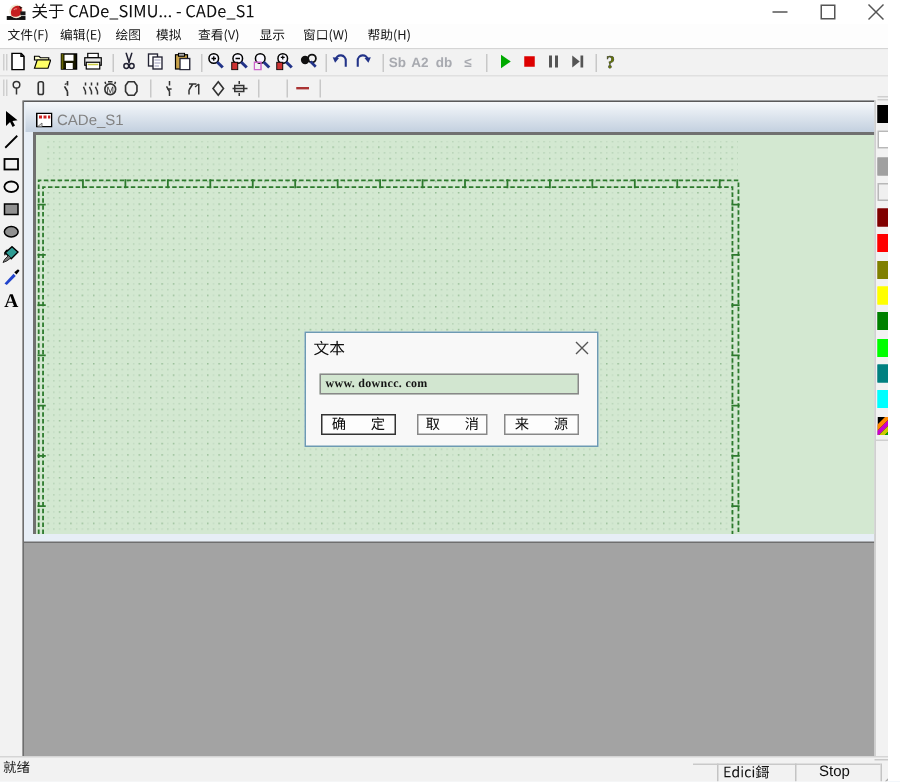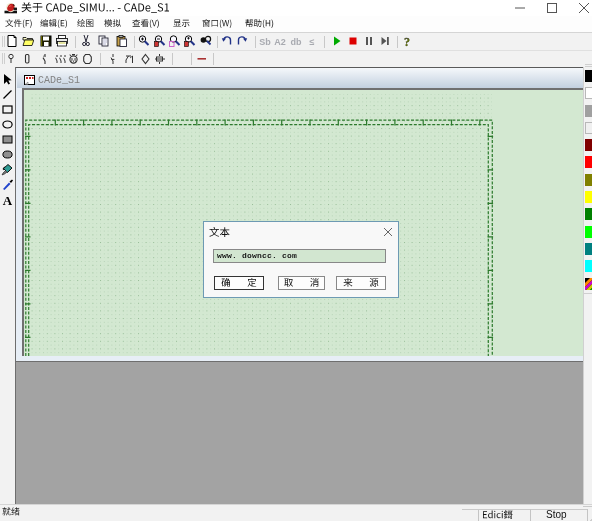--- a/index.html
+++ b/index.html
@@ -257,21 +257,21 @@
 <div class="abs" style="left:15px;top:67px;width:568px;height:437px;background:#a3a3a3;border-left:1px solid #6e6e6e"></div>
 <div class="abs" style="left:16px;top:67px;width:567px;height:293px;background:#e7eef6;border-top:1px solid #5a5a5a;box-shadow:0 1px 0 #6e6e6e"></div>
 <div class="abs" style="left:17px;top:68px;width:566px;height:20px;background:linear-gradient(#f5f8fb,#c3d0df)"></div>
 <svg class="abs" style="left:24px;top:75px" width="11" height="10">
 <rect x="0.5" y="0.5" width="10" height="9" fill="#fff" stroke="#000" stroke-width="1"></rect>
 <rect x="2" y="2" width="2" height="2" fill="#cc2222"></rect>
       <rect x="5" y="2" width="2" height="2" fill="#cc2222"></rect>
       <rect x="8" y="2" width="1.5" height="2" fill="#cc2222"></rect>
 <path d="M1 9.5 L4 7 L4 9.5 Z" fill="#ddd" stroke="#555" stroke-width="0.5"></path>
 </svg>
-<div class="abs" style="left:38px;top:75px;font-size:10px;color:#828282;font-family:Liberation Mono, monospace">CADe_S1</div>
+<div class="abs" style="left:38px;top:75px;font-size:10px;color:#828282;font-family:Liberation Sans, sans-serif">CADe_S1</div>
 <div class="abs" style="left:22px;top:88px;width:559px;height:266px;background:#d3e8d1;border-left:2px solid #707070;border-top:2px solid #707070"></div>
 <svg class="abs" style="left:24px;top:90px" width="557" height="266" viewBox="0 0 557 266">
       <defs>
         <pattern id="dots" x="0" y="0" width="7.6" height="7.6" patternUnits="userSpaceOnUse">
           <rect x="0" y="0" width="1" height="1" fill="#96bc96"></rect>
           <rect x="3.8" y="0" width="1" height="1" fill="#c2dac2"></rect>
           <rect x="0" y="3.8" width="1" height="1" fill="#c2dac2"></rect>
           <rect x="3.8" y="3.8" width="1" height="1" fill="#b5d2b5"></rect>
         </pattern>
       </defs>
@@ -326,21 +326,21 @@
 <div class="abs" style="left:203px;top:221px;width:194px;height:75px;background:#f8f8f8;border:1px solid #6d9ab3"></div>
 <div class="abs" style="left:209px;top:227px">
       <svg style="display:block" width="21" height="12">
         <path d="M4.4 0.4C4.8 0.9 5.1 1.6 5.2 2.0L6.1 1.8C5.9 1.3 5.6 0.6 5.3 0.1ZM0.5 2.1V2.8H2.2C2.8 4.4 3.6 5.8 4.7 6.9C3.5 7.9 2.1 8.6 0.4 9.1C0.5 9.3 0.8 9.7 0.9 9.8C2.6 9.3 4.1 8.5 5.3 7.5C6.5 8.5 7.9 9.3 9.6 9.8C9.7 9.6 10.0 9.2 10.2 9.1C8.5 8.7 7.0 7.9 5.9 6.9C6.9 5.8 7.7 4.5 8.4 2.8H10.0V2.1ZM5.3 6.4C4.3 5.4 3.5 4.2 3.0 2.8H7.5C6.9 4.3 6.2 5.4 5.3 6.4Z M15.3 0.2V2.4H11.2V3.2H14.4C13.6 5.0 12.3 6.7 10.9 7.6C11.1 7.7 11.3 8.0 11.5 8.2C13.0 7.2 14.3 5.3 15.2 3.2H15.3V7.1H12.9V7.9H15.3V9.9H16.2V7.9H18.6V7.1H16.2V3.2H16.3C17.1 5.3 18.5 7.2 20.0 8.2C20.2 8.0 20.4 7.7 20.6 7.5C19.2 6.7 17.9 5.0 17.1 3.2H20.3V2.4H16.2V0.2Z" fill="#111"></path>
       </svg>
     </div>
 <svg class="abs" style="left:383px;top:227px" width="10" height="10">
 <path d="M1 1 L9 9 M9 1 L1 9" stroke="#555" stroke-width="0.9"></path>
     </svg>
 <div class="abs" style="left:213px;top:249px;width:173px;height:14px;background:#d2e6d0;border:1px solid #888;box-sizing:border-box"></div>
-<div class="abs" style="left:217px;top:251px;font-family:Liberation Mono, monospace;font-size:8px;font-weight:bold;letter-spacing:0.2px;color:#151515">www. downcc. com</div>
+<div class="abs" style="left:217px;top:251px;font-family:Liberation Serif, serif;font-size:8px;font-weight:bold;letter-spacing:0.2px;color:#151515">www. downcc. com</div>
 <div class="abs" style="left:213.5px;top:276px;width:50px;height:14px;background:#fdfdfd;border:1.5px solid #333;box-sizing:border-box"></div>
 <svg class="abs" style="left:213.5px;top:278px" width="50" height="11" viewBox="0 0 50 11">
       <g transform="translate(7.2,0)">
         <path d="M5.2 -0.0C4.8 1.2 4.1 2.3 3.3 3.0C3.4 3.1 3.7 3.4 3.7 3.5C3.9 3.4 4.1 3.2 4.2 3.0V5.0C4.2 6.1 4.1 7.4 3.2 8.4C3.3 8.5 3.6 8.7 3.7 8.8C4.4 8.1 4.6 7.3 4.8 6.4H6.1V8.4H6.8V6.4H8.1V7.9C8.1 8.0 8.1 8.0 8.0 8.1C7.9 8.1 7.5 8.1 7.1 8.0C7.2 8.2 7.2 8.5 7.3 8.7C7.8 8.7 8.3 8.7 8.5 8.6C8.7 8.5 8.8 8.3 8.8 7.9V2.4H7.1C7.4 2.0 7.8 1.5 8.0 1.1L7.5 0.8L7.4 0.8H5.6C5.7 0.6 5.8 0.4 5.9 0.2ZM6.1 5.8H4.8C4.9 5.5 4.9 5.2 4.9 5.0V4.7H6.1ZM6.8 5.8V4.7H8.1V5.8ZM6.1 4.1H4.9V3.1H6.1ZM6.8 4.1V3.1H8.1V4.1ZM4.7 2.4H4.7C4.9 2.1 5.1 1.8 5.3 1.4H7.0C6.8 1.8 6.6 2.2 6.3 2.4ZM0.5 0.5V1.2H1.7C1.4 2.6 1.0 4.0 0.3 4.9C0.4 5.1 0.6 5.5 0.7 5.7C0.8 5.4 1.0 5.2 1.1 4.9V8.3H1.8V7.6H3.4V3.4H1.8C2.0 2.7 2.2 2.0 2.3 1.2H3.7V0.5ZM1.8 4.1H2.8V6.9H1.8Z" fill="#111"></path>
       </g>
       <g transform="translate(33.2,0)">
         <path d="M2.1 4.4C1.9 6.1 1.4 7.5 0.3 8.3C0.5 8.4 0.8 8.7 0.9 8.8C1.6 8.2 2.0 7.5 2.3 6.6C3.2 8.3 4.6 8.6 6.6 8.6H8.9C8.9 8.4 9.0 8.1 9.1 7.9C8.7 7.9 7.0 7.9 6.7 7.9C6.1 7.9 5.6 7.9 5.1 7.8V5.9H7.9V5.2H5.1V3.6H7.6V2.9H2.0V3.6H4.4V7.6C3.6 7.3 3.0 6.7 2.6 5.7C2.7 5.3 2.8 4.9 2.9 4.5ZM4.0 0.2C4.2 0.4 4.4 0.8 4.5 1.1H0.8V3.2H1.5V1.8H8.0V3.2H8.7V1.1H5.3C5.2 0.8 5.0 0.3 4.8 -0.0Z" fill="#111"></path>
       </g>
     </svg>
 <div class="abs" style="left:277.5px;top:276px;width:47px;height:14px;background:#fdfdfd;border:1px solid #888;box-sizing:border-box"></div>

